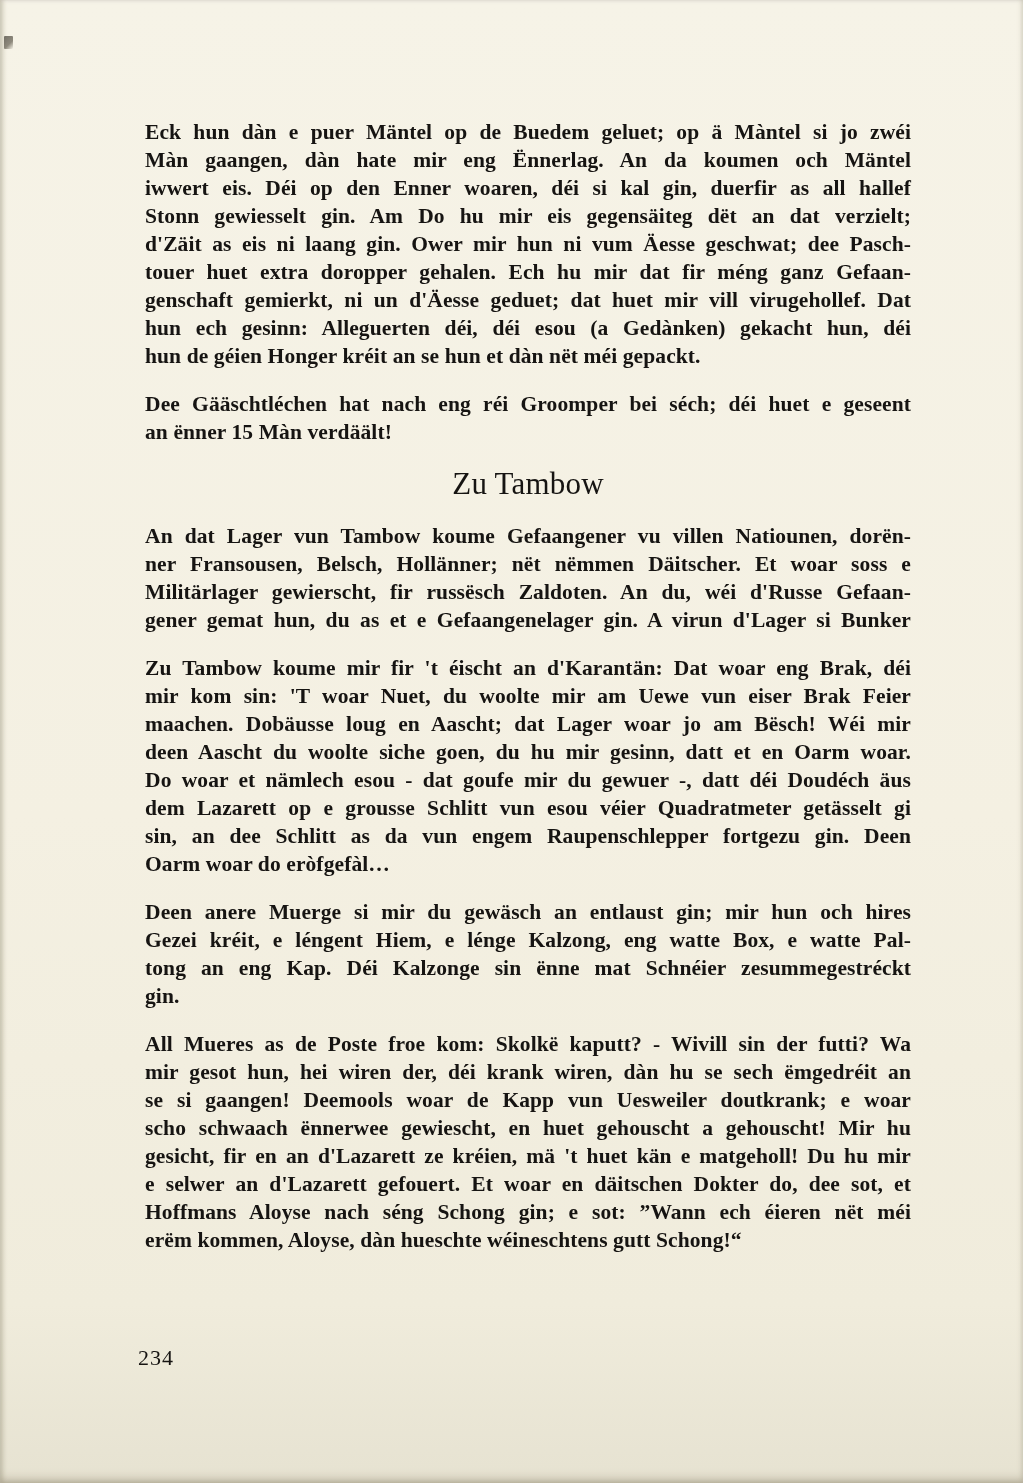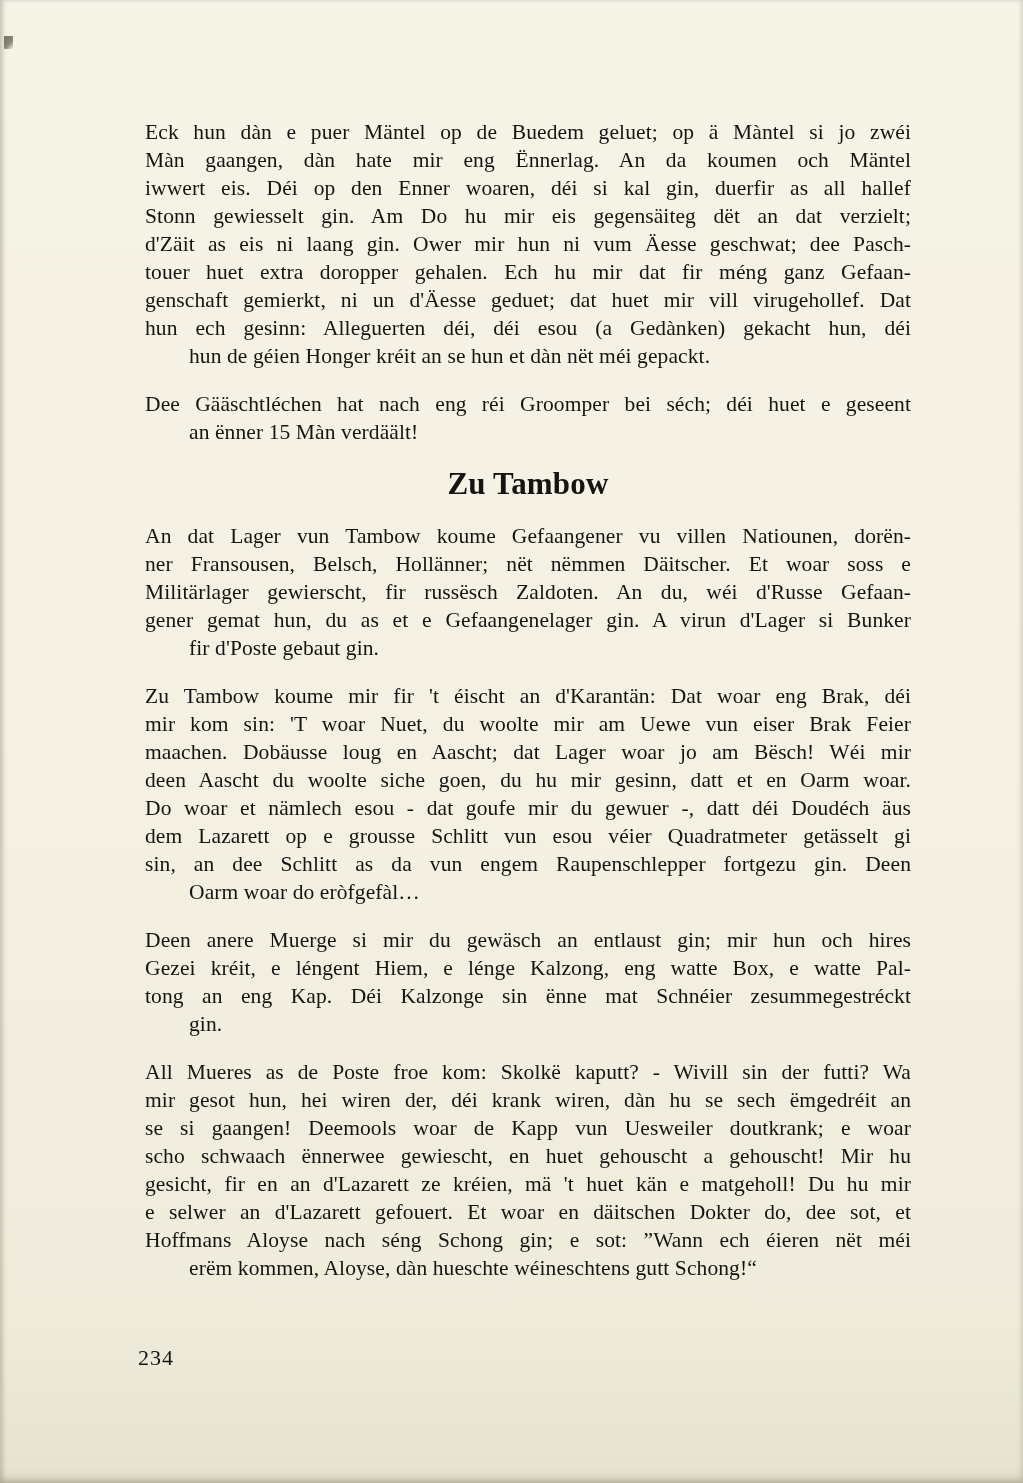--- a/index.html
+++ b/index.html
@@ -55,32 +55,32 @@
     display: block;
     height: 28px;
     line-height: 28px;
     font-size: 21.5px;
     text-align: justify;
     text-align-last: justify;
     text-justify: inter-word;
     white-space: nowrap;
     overflow: visible;
     letter-spacing: 0.1px;
+    font-weight: bold;
   }
   .line.last {
     text-align-last: left;
-    margin-left: 44px;
   }
   .heading {
     margin: 18px 0 20px 0;
     padding: 0;
     height: 36px;
     line-height: 36px;
     font-size: 31px;
-    font-weight: bold;
+    font-weight: normal;
     text-align: center;
     letter-spacing: 0.2px;
   }
   .page-number {
     position: absolute;
     left: 138px;
     top: 1344px;
     font-size: 22px;
     line-height: 28px;
     letter-spacing: 1px;
@@ -106,21 +106,20 @@
       <p class="para">
         <span class="line">Dee Gääschtléchen hat nach eng réi Groomper bei séch; déi huet e geseent</span>
         <span class="line last">an ënner 15 Màn verdäält!</span>
       </p>
       <h1 class="heading">Zu Tambow</h1>
       <p class="para">
         <span class="line">An dat Lager vun Tambow koume Gefaangener vu villen Natiounen, dorën-</span>
         <span class="line">ner Fransousen, Belsch, Hollänner; nët nëmmen Däitscher. Et woar soss e</span>
         <span class="line">Militärlager gewierscht, fir russësch Zaldoten. An du, wéi d'Russe Gefaan-</span>
         <span class="line">gener gemat hun, du as et e Gefaangenelager gin. A virun d'Lager si Bunker</span>
-        <span class="line last">fir d'Poste gebaut gin.</span>
       </p>
       <p class="para">
         <span class="line">Zu Tambow koume mir fir 't éischt an d'Karantän: Dat woar eng Brak, déi</span>
         <span class="line">mir kom sin: 'T woar Nuet, du woolte mir am Uewe vun eiser Brak Feier</span>
         <span class="line">maachen. Dobäusse loug en Aascht; dat Lager woar jo am Bësch! Wéi mir</span>
         <span class="line">deen Aascht du woolte siche goen, du hu mir gesinn, datt et en Oarm woar.</span>
         <span class="line">Do woar et nämlech esou - dat goufe mir du gewuer -, datt déi Doudéch äus</span>
         <span class="line">dem Lazarett op e grousse Schlitt vun esou véier Quadratmeter getässelt gi</span>
         <span class="line">sin, an dee Schlitt as da vun engem Raupenschlepper fortgezu gin. Deen</span>
         <span class="line last">Oarm woar do eròfgefàl…</span>

